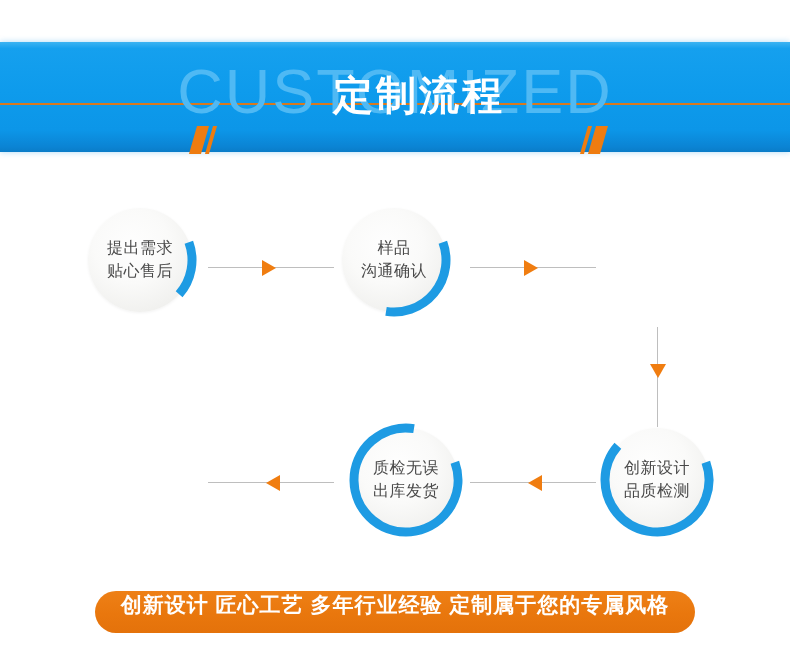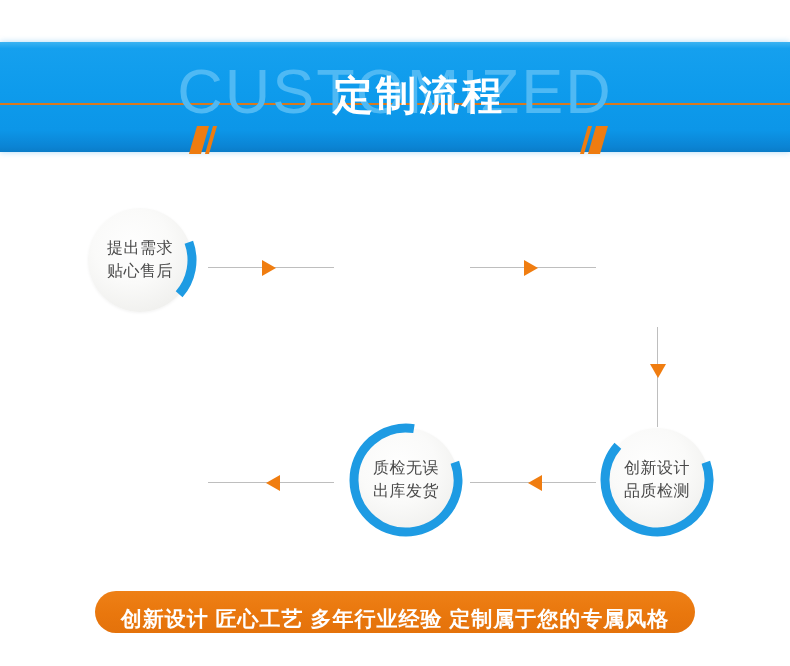--- a/index.html
+++ b/index.html
@@ -103,21 +103,21 @@
   .arrow-down{
     border-left:8px solid transparent;border-right:8px solid transparent;
     border-top:14px solid #F07D10;
   }
 
   
   .pill{
     position:absolute;left:95px;top:591px;width:600px;height:42px;
     border-radius:21px;
     background:linear-gradient(to bottom,#EE8016 0%,#E9770D 55%,#E4720B 100%);
-    display:flex;align-items:flex-end;justify-content:center;
+    display:flex;align-items:flex-start;justify-content:center;
     color:#ffffff;font-size:21px;font-weight:bold;letter-spacing:1px;
     box-sizing:border-box;
   }
 </style>
 </head>
 <body>
 
 <div class="header-wrap">
   <div class="header-band"></div>
   <div class="header-rule"></div>
@@ -156,20 +156,30 @@
     <div class="disc"></div>
     <svg class="ring" viewBox="0 0 120 120">
         <path d="M 108.86 42.21 A 52 52 0 0 1 99.13 94.25" fill="none" stroke="#1E9BE3" stroke-width="9" stroke-linecap="butt"></path>
       </svg>
     <div class="label">
       <span>提出需求</span>
       <span>贴心售后</span>
     </div>
   </div>
 
+  <div class="node" style="left:334px;top:48px;">
+    <div class="disc"></div>
+    <svg class="ring" viewBox="0 0 120 120">
+        <path d="M 108.86 42.21 A 52 52 0 0 1 52.04 111.39" fill="none" stroke="#1E9BE3" stroke-width="9" stroke-linecap="butt"></path>
+      </svg>
+    <div class="label">
+      <span>样品</span>
+      <span>沟通确认</span>
+    </div>
+  </div>
 
 
   <div class="node" style="left:597px;top:268px;">
     <div class="disc"></div>
     <svg class="ring" viewBox="0 0 120 120">
         <path d="M 108.86 42.21 A 52 52 0 1 1 20.87 25.75" fill="none" stroke="#1E9BE3" stroke-width="9" stroke-linecap="butt"></path>
       </svg>
     <div class="label">
       <span>创新设计</span>
       <span>品质检测</span>

